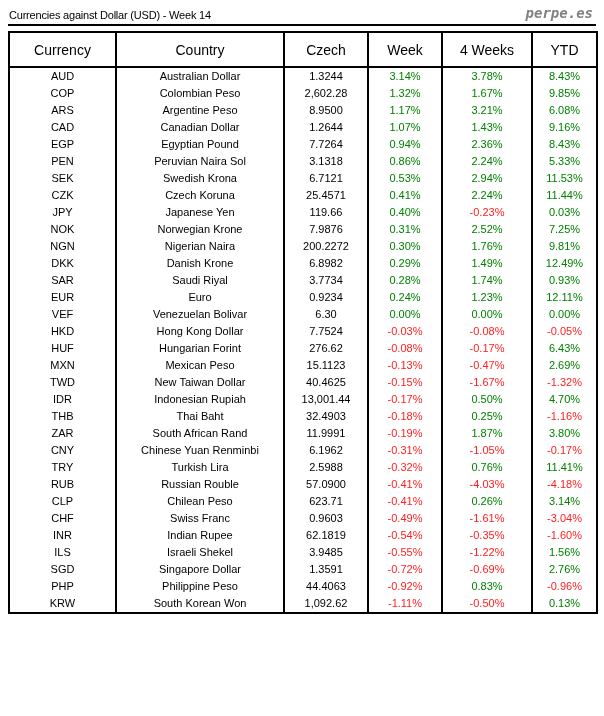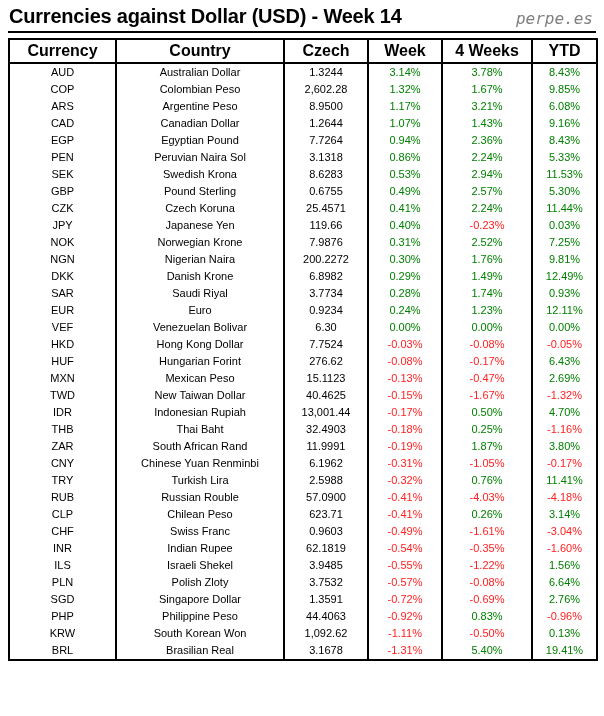--- a/index.html
+++ b/index.html
@@ -18,29 +18,29 @@
   }
   .wrap { padding: 3px 8px 0 8px; }
   .page-header {
     display: flex;
     justify-content: space-between;
     align-items: flex-end;
     border-bottom: 2px solid #000;
     padding: 2px 1px 3px 1px;
   }
   .title {
-    font-size: 20px;
-    font-weight: bold;
+    font-size: 11px;
+    font-weight: normal;
     letter-spacing: -0.2px;
   }
   .logo {
     font-family: "DejaVu Sans Mono", monospace;
     font-style: italic;
-    font-weight: normal;
-    font-size: 16px;
+    font-weight: bold;
+    font-size: 14px;
     color: var(--logo);
     padding-right: 2px;
   }
   table.fx {
     border-collapse: collapse;
     table-layout: fixed;
     width: 588px;
     margin-top: 5px;
     border: 2px solid #000;
   }
@@ -48,23 +48,23 @@
     border-left: 2px solid #000;
     text-align: center;
     vertical-align: middle;
     padding: 0;
     white-space: nowrap;
     overflow: hidden;
   }
   .fx th:first-child, .fx td:first-child { border-left: none; }
   .fx thead th {
     border-bottom: 2px solid #000;
-    height: 24px;
-    font-weight: bold;
-    font-size: 16px;
+    height: 35px;
+    font-weight: normal;
+    font-size: 14px;
   }
   .fx tbody td {
     height: 17px;
     line-height: 17px;
     font-size: 11px;
   }
   .fx td.pos { color: var(--pos); }
   .fx td.neg { color: var(--neg); }
 </style>
 </head>
@@ -140,32 +140,24 @@
           <td>PEN</td>
           <td>Peruvian Naira Sol</td>
           <td>3.1318</td>
           <td class="pos">0.86%</td>
           <td class="pos">2.24%</td>
           <td class="pos">5.33%</td>
         </tr>
         <tr>
           <td>SEK</td>
           <td>Swedish Krona</td>
-          <td>8.6283</td>
+          <td>6.7121</td>
           <td class="pos">0.53%</td>
           <td class="pos">2.94%</td>
           <td class="pos">11.53%</td>
-        </tr>
-        <tr>
-          <td>GBP</td>
-          <td>Pound Sterling</td>
-          <td>0.6755</td>
-          <td class="pos">0.49%</td>
-          <td class="pos">2.57%</td>
-          <td class="pos">5.30%</td>
         </tr>
         <tr>
           <td>CZK</td>
           <td>Czech Koruna</td>
           <td>25.4571</td>
           <td class="pos">0.41%</td>
           <td class="pos">2.24%</td>
           <td class="pos">11.44%</td>
         </tr>
         <tr>
@@ -330,28 +322,20 @@
         </tr>
         <tr>
           <td>ILS</td>
           <td>Israeli Shekel</td>
           <td>3.9485</td>
           <td class="neg">-0.55%</td>
           <td class="neg">-1.22%</td>
           <td class="pos">1.56%</td>
         </tr>
         <tr>
-          <td>PLN</td>
-          <td>Polish Zloty</td>
-          <td>3.7532</td>
-          <td class="neg">-0.57%</td>
-          <td class="neg">-0.08%</td>
-          <td class="pos">6.64%</td>
-        </tr>
-        <tr>
           <td>SGD</td>
           <td>Singapore Dollar</td>
           <td>1.3591</td>
           <td class="neg">-0.72%</td>
           <td class="neg">-0.69%</td>
           <td class="pos">2.76%</td>
         </tr>
         <tr>
           <td>PHP</td>
           <td>Philippine Peso</td>
@@ -361,23 +345,15 @@
           <td class="neg">-0.96%</td>
         </tr>
         <tr>
           <td>KRW</td>
           <td>South Korean Won</td>
           <td>1,092.62</td>
           <td class="neg">-1.11%</td>
           <td class="neg">-0.50%</td>
           <td class="pos">0.13%</td>
         </tr>
-        <tr>
-          <td>BRL</td>
-          <td>Brasilian Real</td>
-          <td>3.1678</td>
-          <td class="neg">-1.31%</td>
-          <td class="pos">5.40%</td>
-          <td class="pos">19.41%</td>
-        </tr>
       </tbody>
   </table>
 </div>
 
 </body></html>

